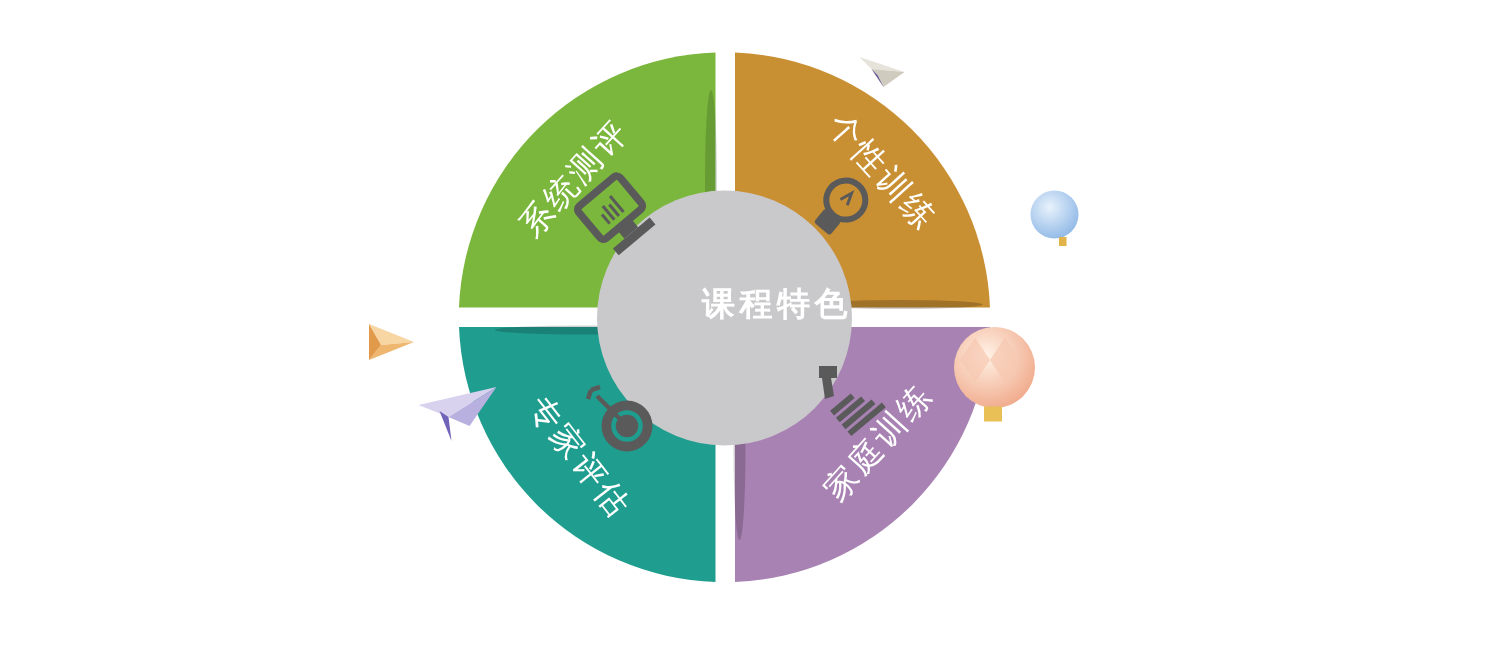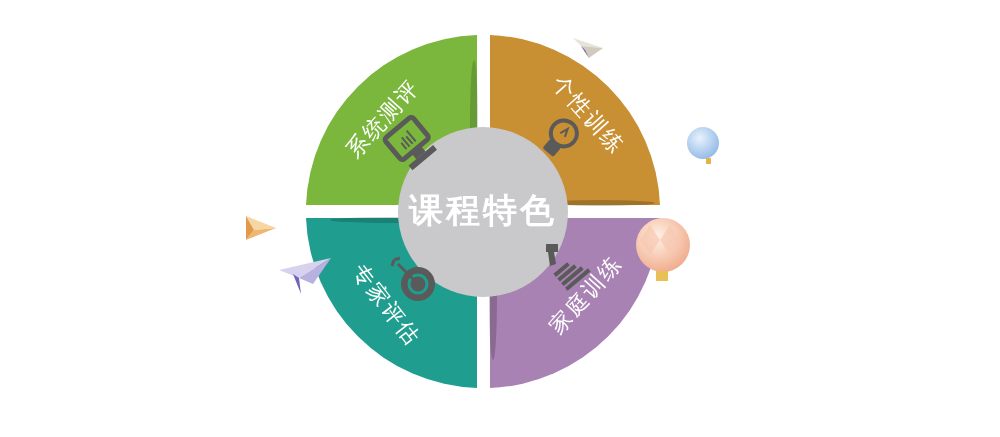--- a/index.html
+++ b/index.html
@@ -1,20 +1,20 @@
 <!DOCTYPE html>
 <html><head>
 <meta charset="utf-8">
 <style>
   html,body{margin:0;padding:0;background:#ffffff;}
   body{width:1000px;height:437px;position:relative;overflow:hidden;font-family:"DejaVu Sans","Liberation Sans",sans-serif;}
   .stage{position:absolute;left:0;top:0;width:1000px;height:437px;}
   svg{position:absolute;left:0;top:0;}
   .lbl{position:absolute;color:#ffffff;font-size:22px;white-space:nowrap;letter-spacing:2px;transform-origin:center center;}
-  .center-title{position:absolute;left:398px;top:188px;width:170px;text-align:center;color:#ffffff;font-size:34px;font-weight:bold;letter-spacing:3px;}
+  .center-title{position:absolute;left:398px;top:188px;width:170px;text-align:right;color:#ffffff;font-size:22px;font-weight:bold;letter-spacing:3px;}
 </style>
 </head>
 <body>
 
 <div class="stage">
   <svg width="1000" height="437" viewBox="0 0 1000 437">
     <defs>
       <radialGradient id="gBlue" cx="40%" cy="35%" r="70%">
         <stop offset="0%" stop-color="#e8f2fc"></stop>
         <stop offset="100%" stop-color="#8fb8e6"></stop>

